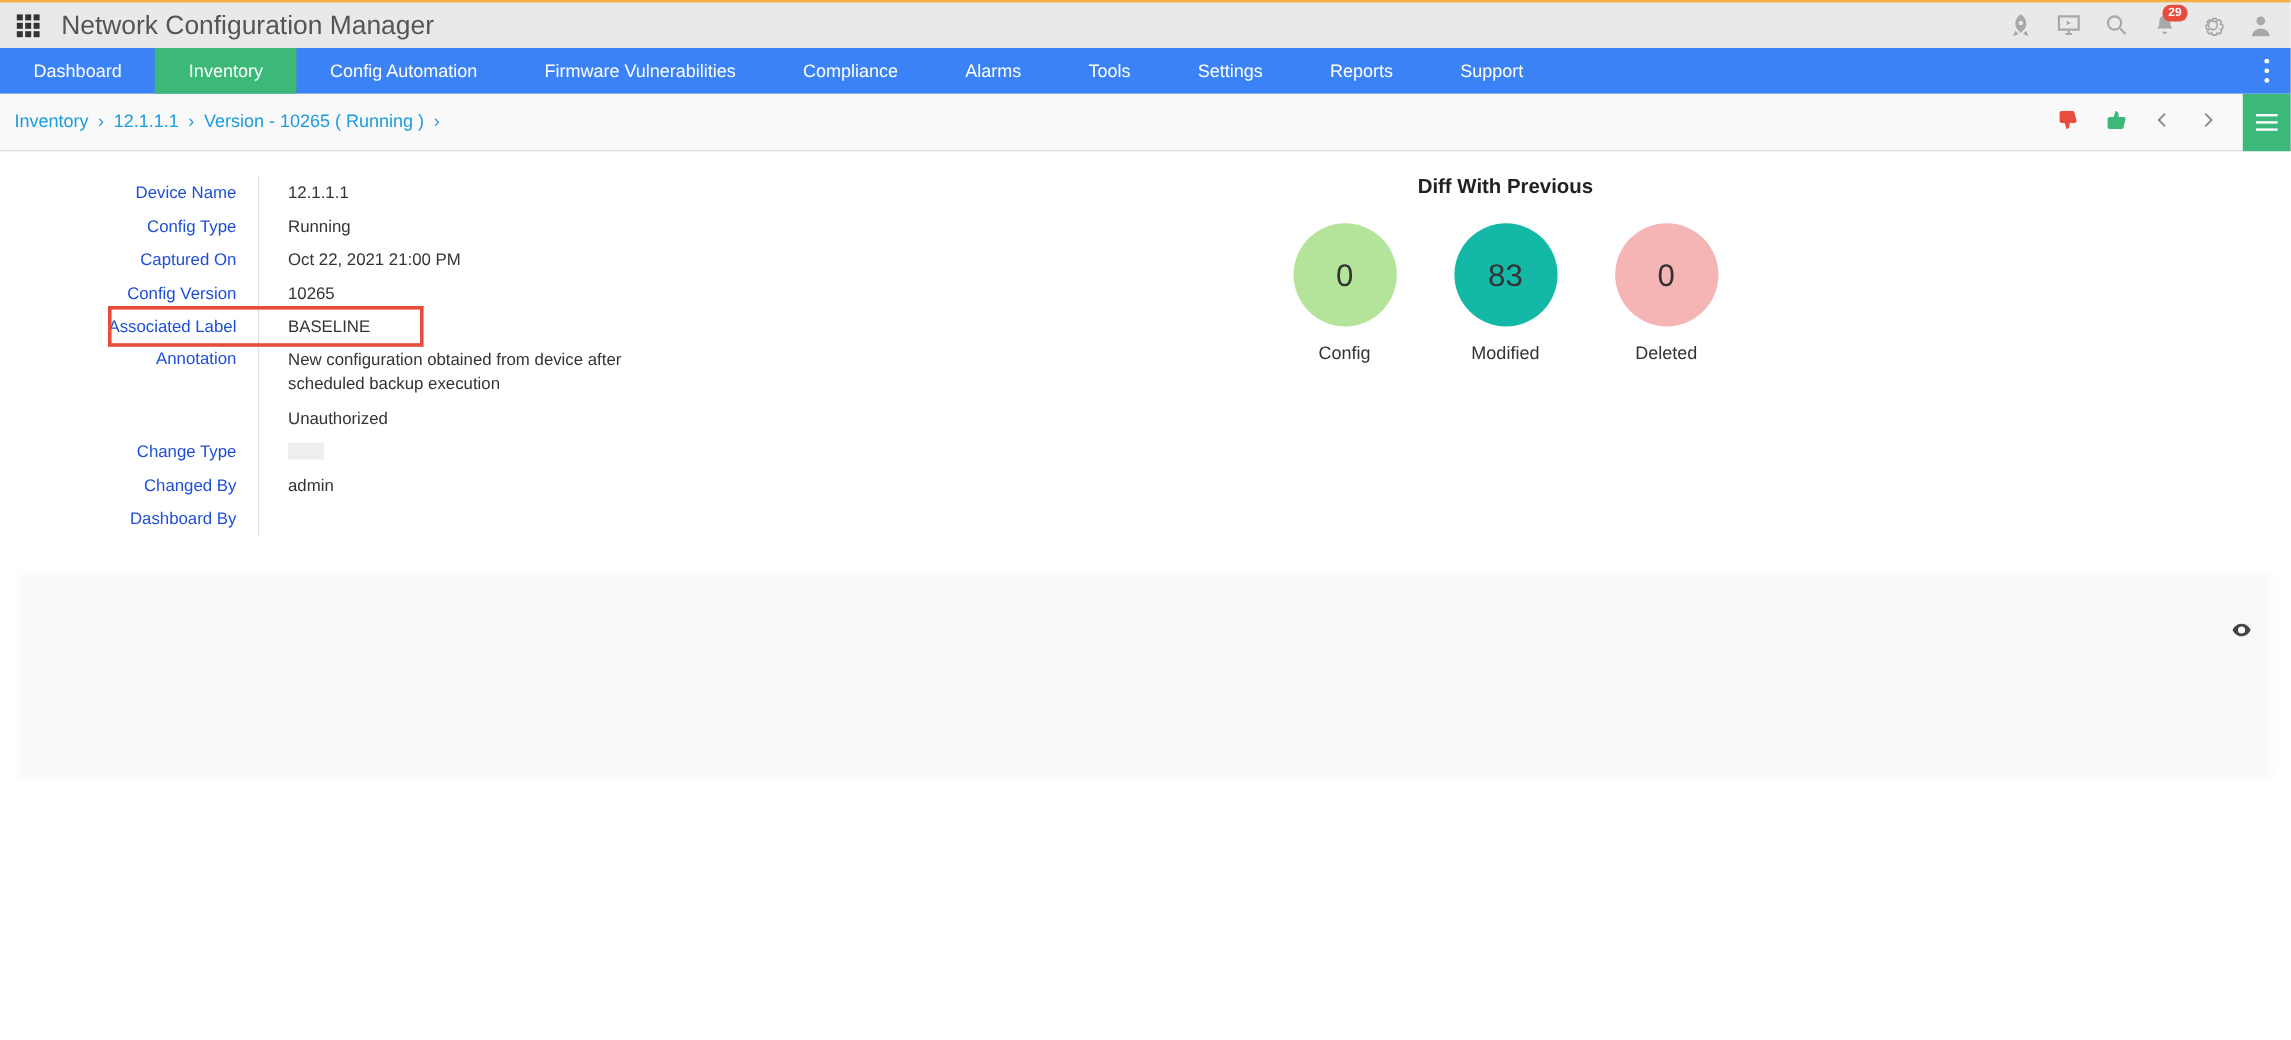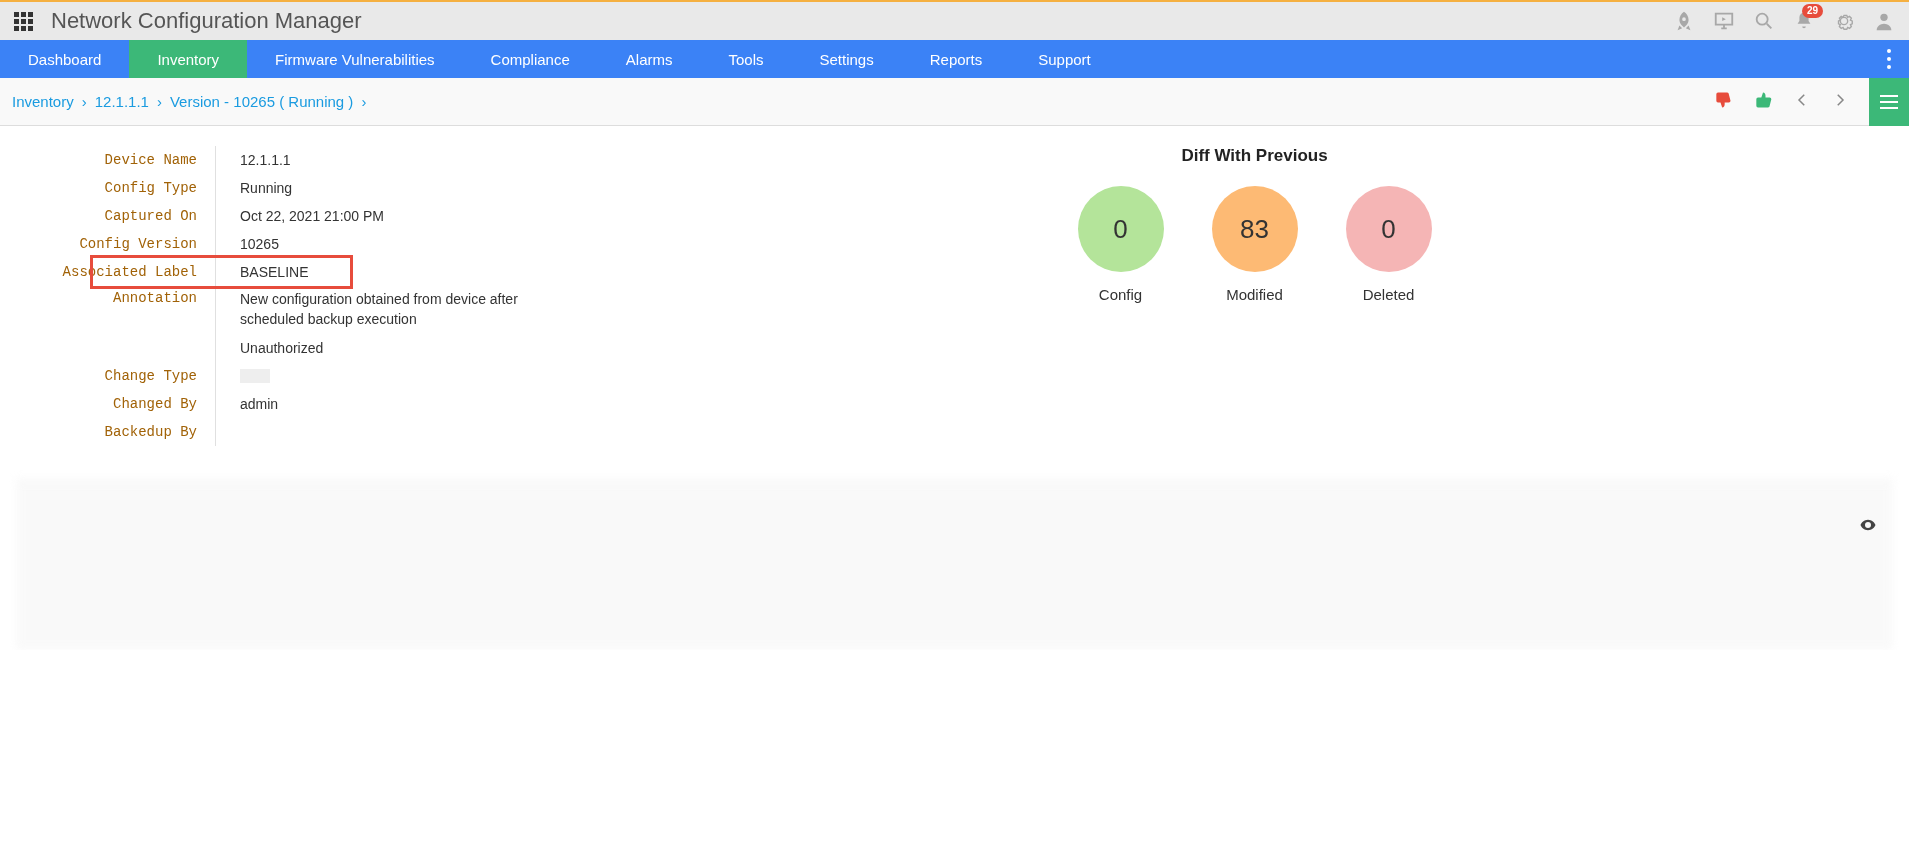--- a/index.html
+++ b/index.html
@@ -160,22 +160,21 @@
   }
   .row {
     min-height: 28px;
     display: flex;
     align-items: center;
     color: #333;
   }
   .labels-col .row {
     justify-content: flex-end;
     padding-right: 18px;
-    color: #a16207;
-    font-family: Liberation Mono, monospace;
+    color: #1d4ed8;
   }
   .values-col .row {
     justify-content: flex-start;
     color: #333;
   }
   .row.multi { align-items: flex-start; padding-top: 4px; min-height: 48px; }
 
   
   .diff-panel {
     flex: 1;
@@ -202,21 +201,21 @@
   .circle {
     width: 86px; height: 86px;
     border-radius: 50%;
     display: flex;
     align-items: center;
     justify-content: center;
     font-size: 26px;
     color: #333;
   }
   .c-added { background: #b4e49a; }
-  .c-modified { background: #fdba74; }
+  .c-modified { background: #14b8a6; }
   .c-deleted { background: #f5b5b5; }
   .circ-label { font-size: 15px; color: #333; }
 
   
   .code-area {
     margin: 4px 16px 0 16px;
     border-top: 1px solid #ddd;
     background: #f5f5f5;
     height: 170px;
     position: relative;
@@ -302,20 +301,21 @@
           <circle cx="12" cy="8" r="4"></circle>
           <path d="M4 22c0-4 4-7 8-7s8 3 8 7z"></path>
         </svg>
     </div>
   </div>
 </div>
 
 <div class="main-nav">
   <div class="nav-item">Dashboard</div>
   <div class="nav-item active">Inventory</div>
+  <div class="nav-item">Config Automation</div>
   <div class="nav-item">Firmware Vulnerabilities</div>
   <div class="nav-item">Compliance</div>
   <div class="nav-item">Alarms</div>
   <div class="nav-item">Tools</div>
   <div class="nav-item">Settings</div>
   <div class="nav-item">Reports</div>
   <div class="nav-item">Support</div>
   <div class="nav-kebab">
     <div class="nav-kebab-wrap">
         <span></span>
@@ -371,21 +371,21 @@
       <div class="row">Captured On</div>
       <div class="row">Config Version</div>
       <div class="row assoc-group">
         <span>Associated Label</span>
         <div class="assoc-rect"></div>
       </div>
       <div class="row multi">Annotation</div>
       <div class="row" style="height:20px"></div>
       <div class="row">Change Type</div>
       <div class="row">Changed By</div>
-      <div class="row">Backedup By</div>
+      <div class="row">Dashboard By</div>
     </div>
     <div class="values-col">
       <div class="row">12.1.1.1</div>
       <div class="row">Running</div>
       <div class="row">Oct 22, 2021 21:00 PM</div>
       <div class="row">10265</div>
       <div class="row">BASELINE</div>
       <div class="row multi" style="max-width:300px; line-height:1.4;">New configuration obtained from device after scheduled backup execution</div>
       <div class="row">Unauthorized</div>
       <div class="row">

